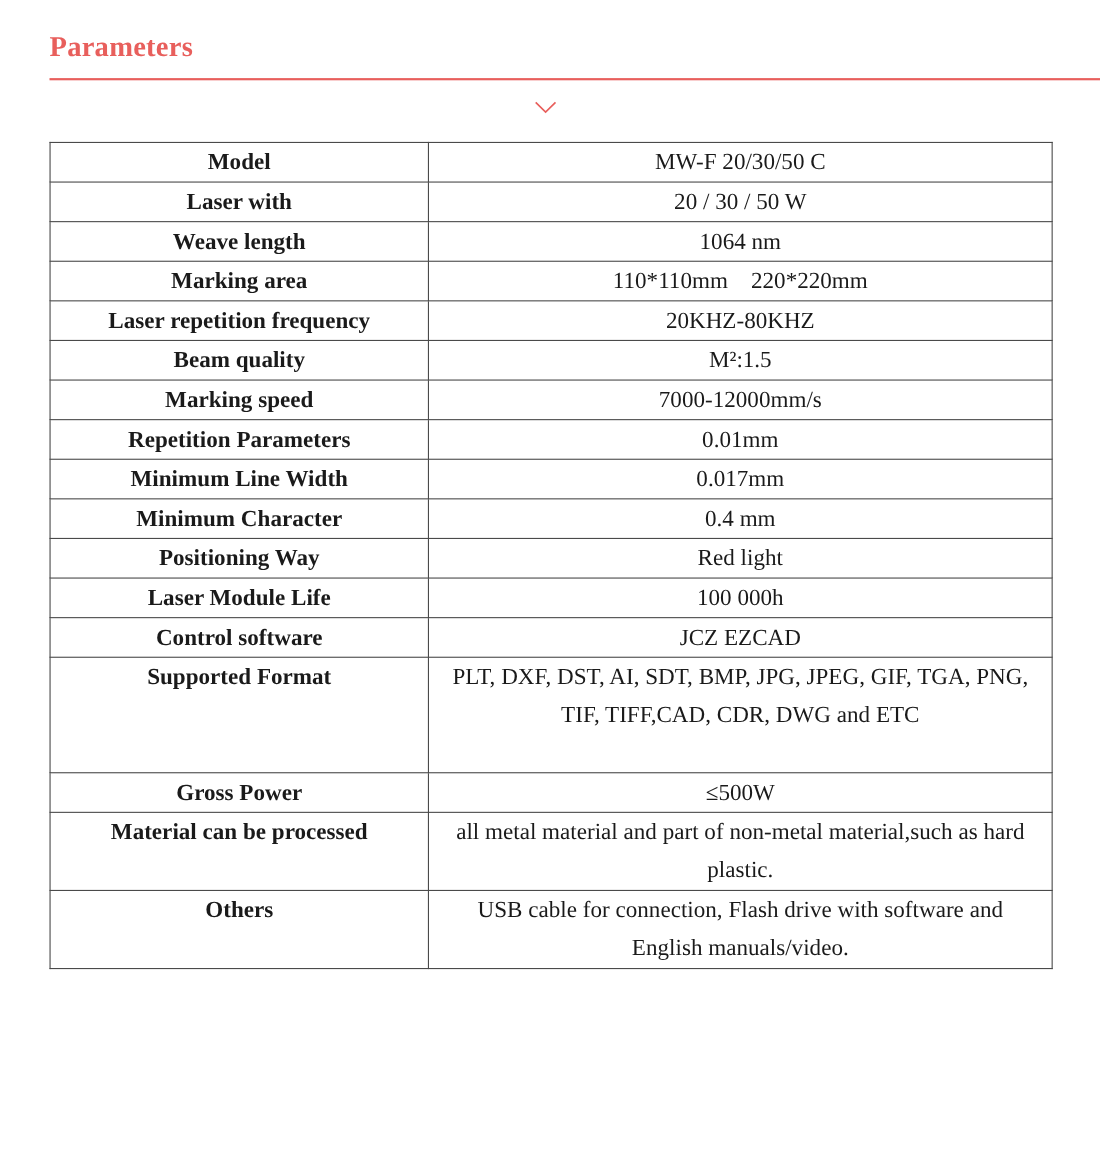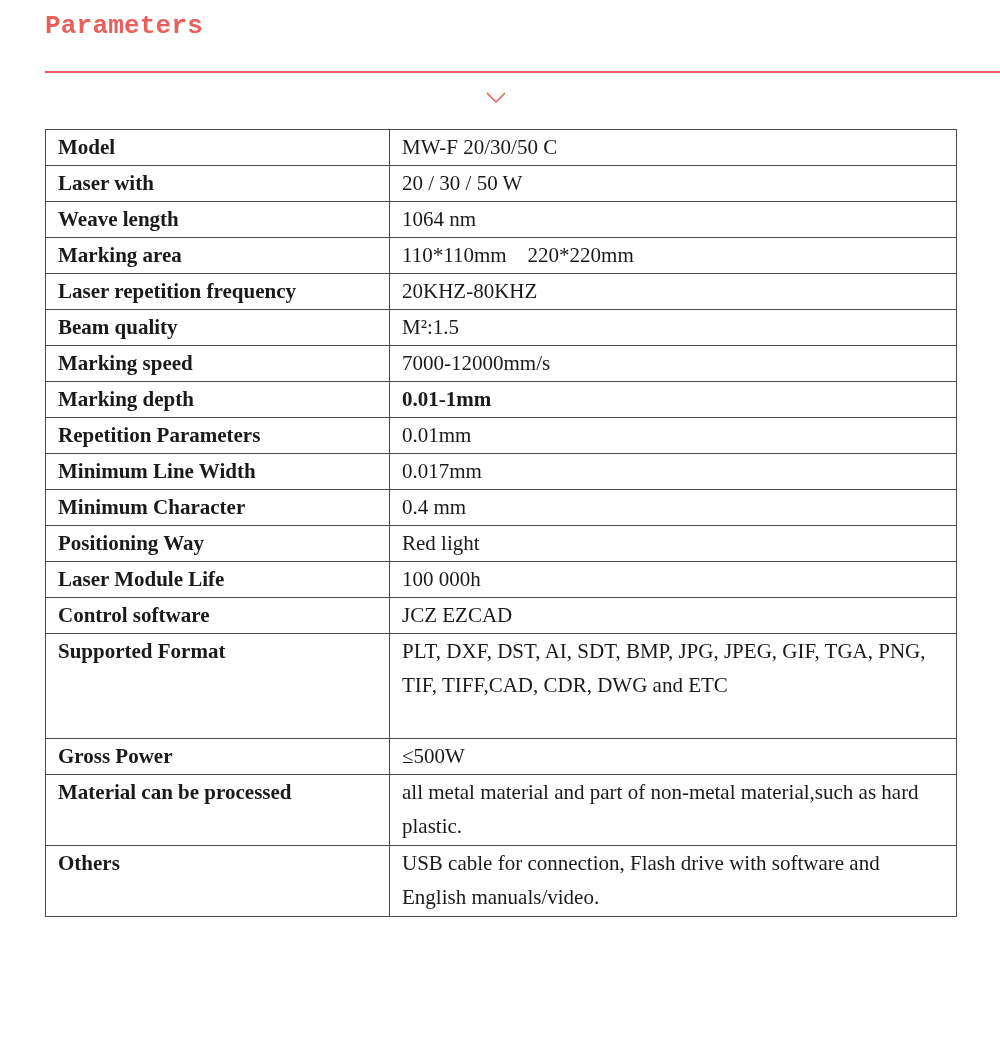--- a/index.html
+++ b/index.html
@@ -1,32 +1,32 @@
 <!DOCTYPE html>
 <html><head>
 <meta charset="utf-8">
 <style>
   html, body { margin: 0; padding: 0; background: #ffffff; }
   body { width: 1000px; height: 1052px; position: relative; overflow: hidden; }
   .title {
-    position: absolute; left: 45px; top: 11px;
-    font-family: Liberation Mono, monospace; font-weight: bold;
+    position: absolute; left: 45px; top: 28px;
+    font-family: Liberation Serif, serif; font-weight: bold;
     font-size: 26px; color: #e85f5c; letter-spacing: 0.2px;
   }
   .title-rule {
     position: absolute; left: 45px; top: 71px; width: 955px; height: 2px;
     background: #e85f5c;
   }
   .chevron {
     position: absolute; left: 486px; top: 92px; width: 20px; height: 12px;
   }
   table.spec {
     position: absolute; left: 45px; top: 129px;
     width: 912px; border-collapse: collapse;
-    font-family: "Liberation Serif", serif; font-size: 21px; color: #1a1a1a;
+    font-family: "Liberation Serif", serif; font-size: 21px; color: #1a1a1a; text-align: center;
   }
   table.spec td {
     border: 1.5px solid #4a4a4a;
     padding: 0 12px;
     height: 35px; line-height: 34px;
     vertical-align: top;
   }
   table.spec td.key { width: 319px; font-weight: bold; }
   table.spec td.val { font-weight: normal; }
   table.spec td.val.bold { font-weight: bold; }
@@ -64,24 +64,20 @@
       </tr>
     <tr>
         <td class="key">Beam quality</td>
         <td class="val">M²:1.5</td>
       </tr>
     <tr>
         <td class="key">Marking speed</td>
         <td class="val">7000-12000mm/s</td>
       </tr>
     <tr>
-        <td class="key">Marking depth</td>
-        <td class="val bold">0.01-1mm</td>
-      </tr>
-    <tr>
         <td class="key">Repetition Parameters</td>
         <td class="val">0.01mm</td>
       </tr>
     <tr>
         <td class="key">Minimum Line Width</td>
         <td class="val">0.017mm</td>
       </tr>
     <tr>
         <td class="key">Minimum Character</td>
         <td class="val">0.4 mm</td>

